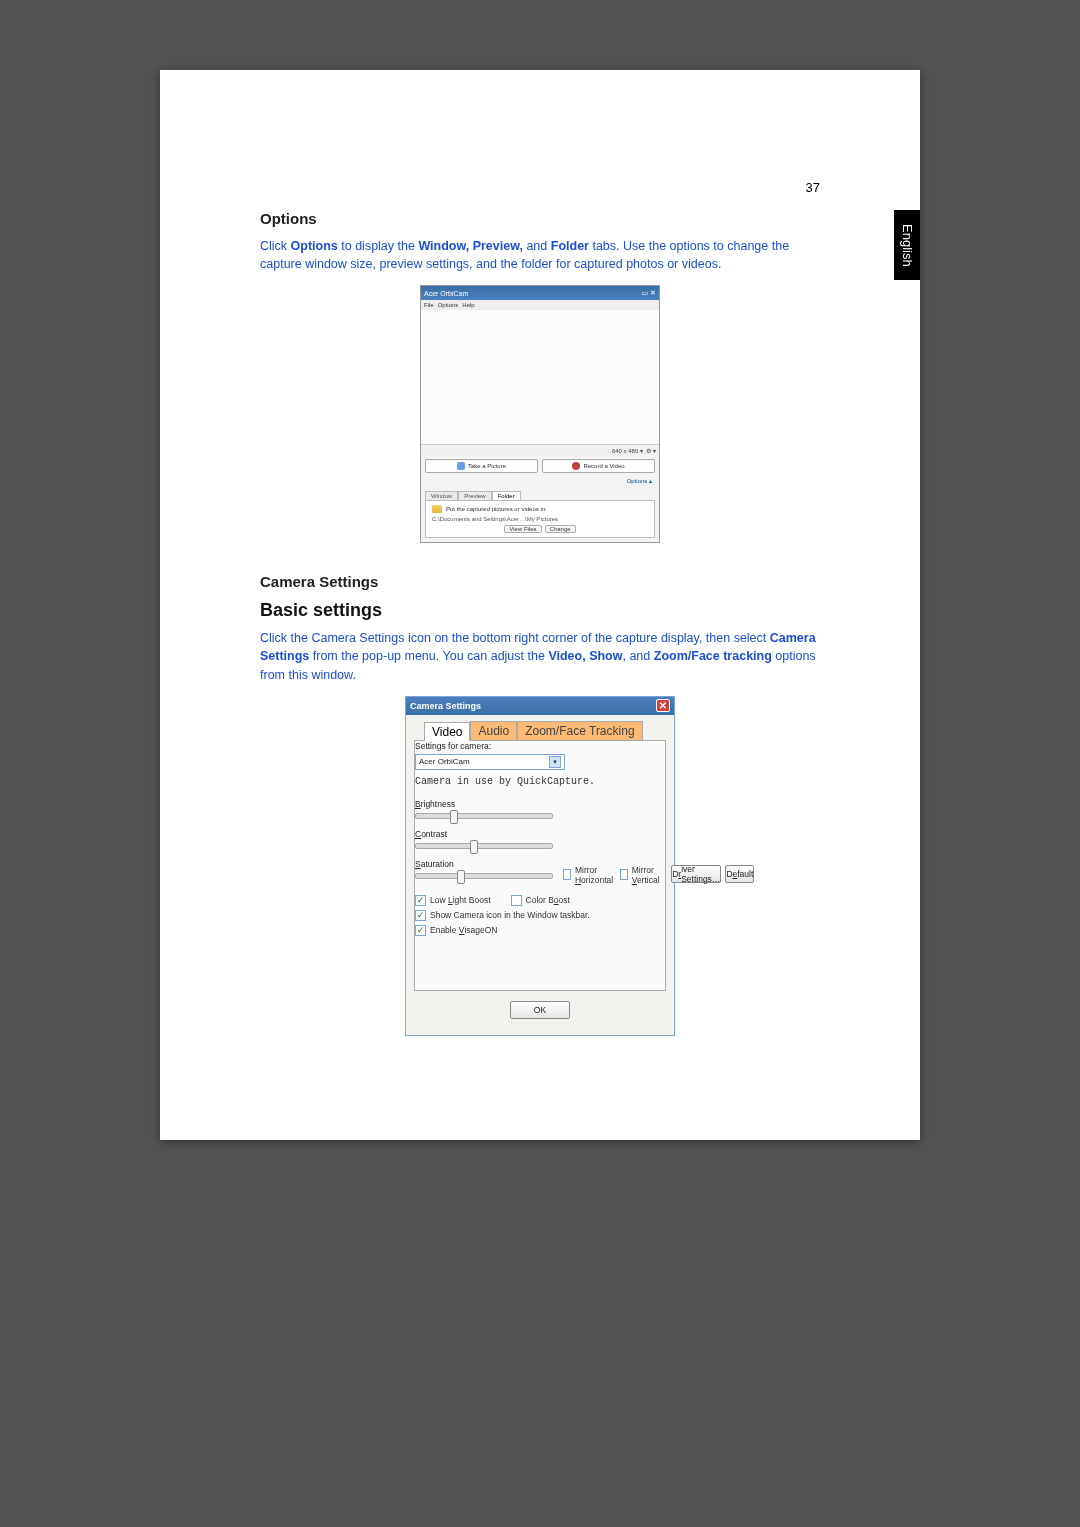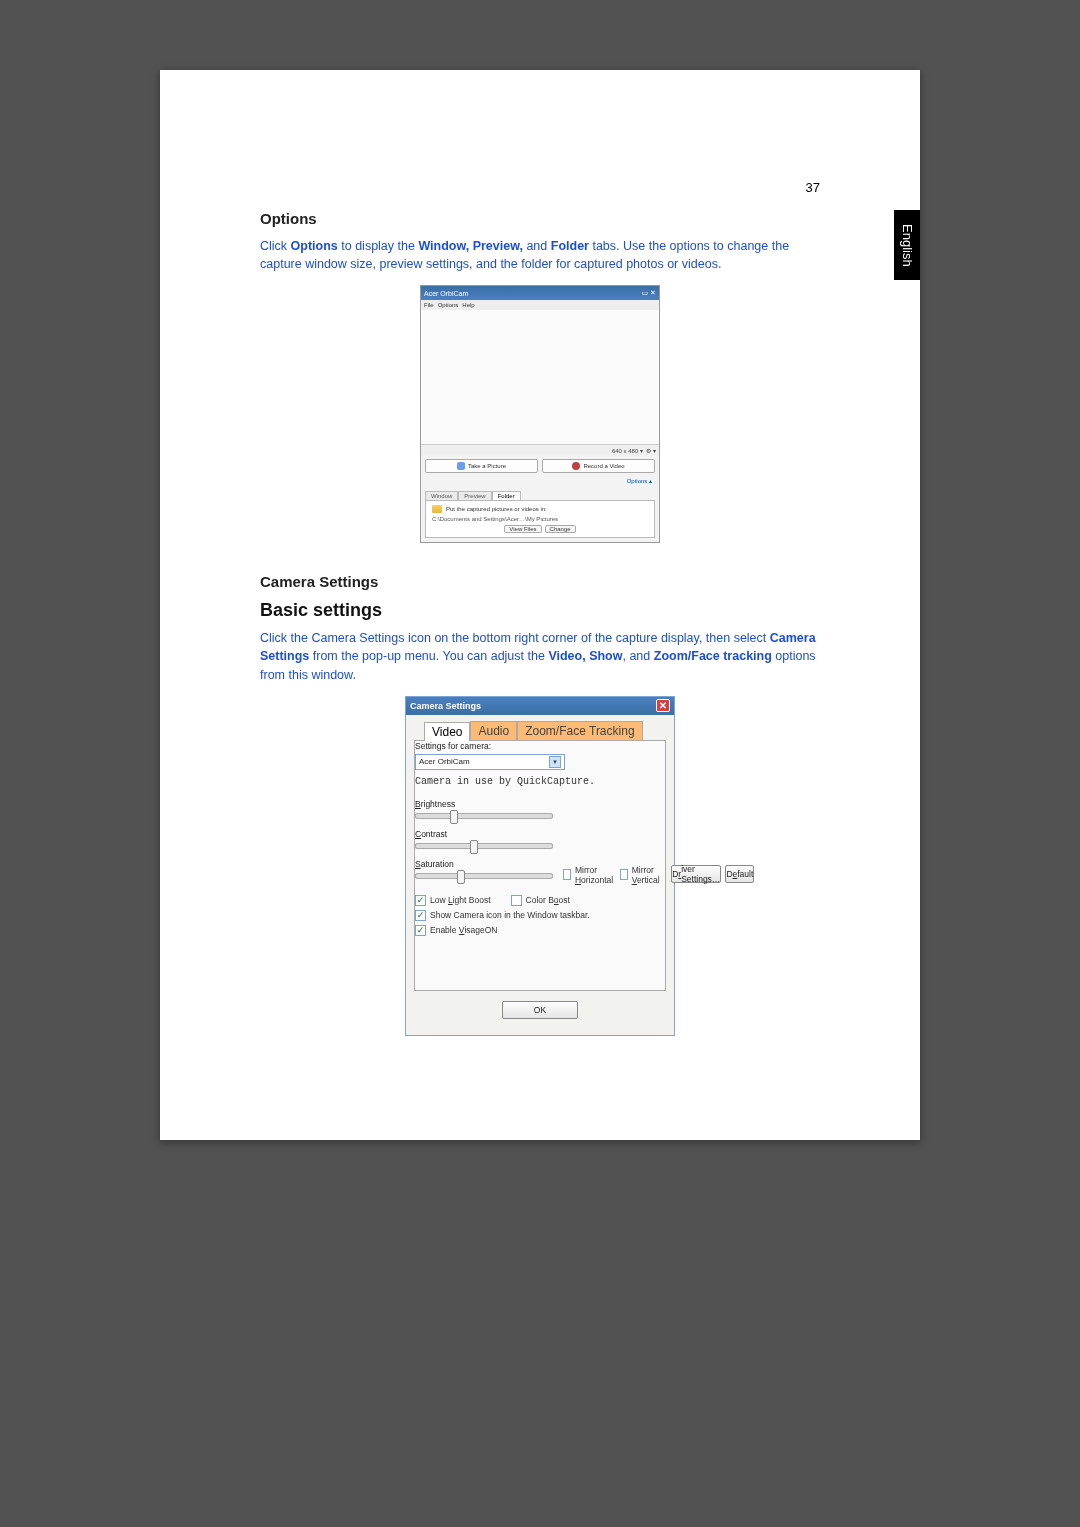--- a/index.html
+++ b/index.html
@@ -260,21 +260,21 @@
     border: 1px solid #888;
     background: linear-gradient(#fdfdfd,#e5e5e5);
     font-size: 8.5px;
     border-radius: 2px;
     display:flex;
     align-items:center;
     justify-content:center;
     color:#222;
   }
   .shot2 .ok-row { display:flex; justify-content:center; margin-top: 10px; padding-bottom: 8px;}
-  .shot2 .ok-row .btn2 { width: 76px;}
+  .shot2 .ok-row .btn2 { width: 60px;}
   .und { text-decoration: underline; }
 </style>
 </head>
 <body>
 
 <div class="page">
   <div class="page-number">37</div>
   <div class="side-tab">English</div>
 
   <h2 class="heading">Options</h2>

